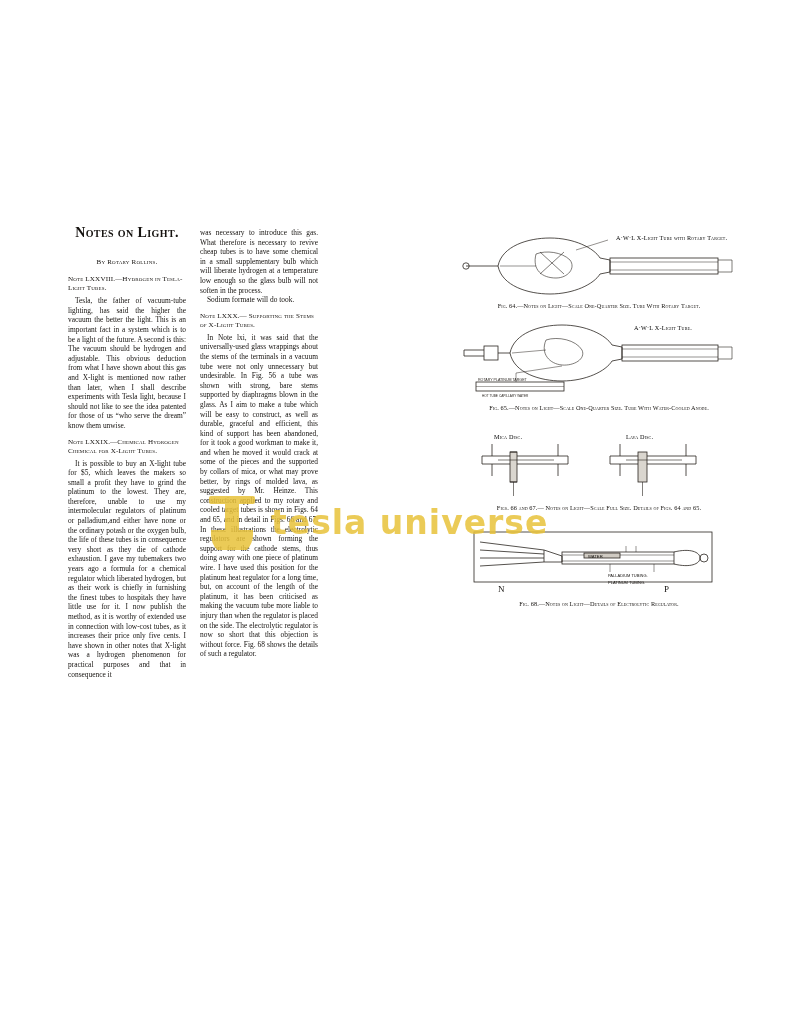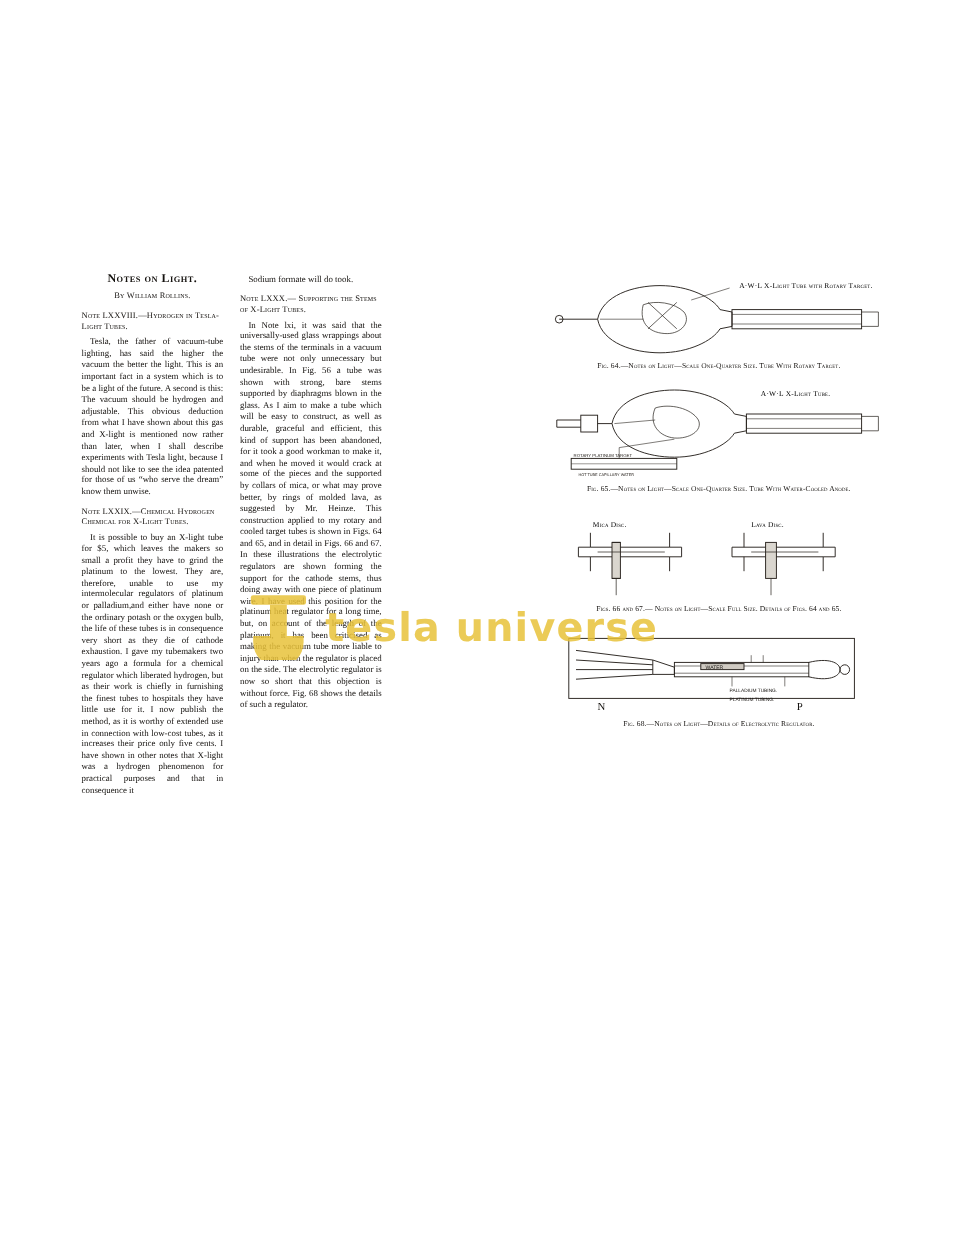--- a/index.html
+++ b/index.html
@@ -38,23 +38,23 @@
     text-align: justify;
     color: #15120f;
   }
   .col1 { left: 8px;  width: 118px; }
   .col2 { left: 140px; width: 118px; }
 
   .head-title {
     text-align: center;
     font-variant: small-caps;
     font-weight: bold;
-    font-size: 10px;
+    font-size: 14px;
     letter-spacing: .4px;
-    margin: 0 0 4px 0;
+    margin: 0 0 20px 0;
     font-family: Liberation Serif, serif;
   }
   .byline {
     text-align: center;
     font-size: 7px;
     font-variant: small-caps;
     letter-spacing: .2px;
     margin: 0 0 8px 0;
   }
   .note-head {
@@ -116,30 +116,31 @@
 </style>
 </head>
 <body>
 
 <div id="page">
 
   <div id="scan">
 
     <div class="col col1">
       <div class="head-title">Notes on Light.</div>
-      <div class="byline">By William Rollins.</div>
+      <div class="byline">By Rotary Rollins.</div>
 
       <div class="note-head">Note LXXVIII.—Hydrogen in Tesla-Light Tubes.</div>
       <p class="body">Tesla, the father of vacuum-tube lighting, has said the higher the vacuum the better the light. This is an important fact in a system which is to be a light of the future. A second is this: The vacuum should be hydrogen and adjustable. This obvious deduction from what I have shown about this gas and X-light is mentioned now rather than later, when I shall describe experiments with Tesla light, because I should not like to see the idea patented for those of us “who serve the dream” know them unwise.</p>
 
       <div class="note-head">Note LXXIX.—Chemical Hydrogen Chemical for X-Light Tubes.</div>
       <p class="body">It is possible to buy an X-light tube for $5, which leaves the makers so small a profit they have to grind the platinum to the lowest. They are, therefore, unable to use my intermolecular regulators of platinum or palladium,and either have none or the ordinary potash or the oxygen bulb, the life of these tubes is in consequence very short as they die of cathode exhaustion. I gave my tubemakers two years ago a formula for a chemical regulator which liberated hydrogen, but as their work is chiefly in furnishing the finest tubes to hospitals they have little use for it. I now publish the method, as it is worthy of extended use in connection with low-cost tubes, as it increases their price only five cents. I have shown in other notes that X-light was a hydrogen phenomenon for practical purposes and that in consequence it</p>
     </div>
 
     <div class="col col2">
+      <p class="body cont">was necessary to introduce this gas. What therefore is necessary to revive cheap tubes is to have some chemical in a small supplementary bulb which will liberate hydrogen at a temperature low enough so the glass bulb will not soften in the process.</p>
       <p class="body">Sodium formate will do took.</p>
 
       <div class="note-head">Note LXXX.— Supporting the Stems of X-Light Tubes.</div>
       <p class="body">In Note lxi, it was said that the universally-used glass wrappings about the stems of the terminals in a vacuum tube were not only unnecessary but undesirable. In Fig. 56 a tube was shown with strong, bare stems supported by diaphragms blown in the glass. As I aim to make a tube which will be easy to construct, as well as durable, graceful and efficient, this kind of support has been abandoned, for it took a good workman to make it, and when he moved it would crack at some of the pieces and the supported by collars of mica, or what may prove better, by rings of molded lava, as suggested by Mr. Heinze. This construction applied to my rotary and cooled target tubes is shown in Figs. 64 and 65, and in detail in Figs. 66 and 67. In these illustrations the electrolytic regulators are shown forming the support for the cathode stems, thus doing away with one piece of platinum wire. I have used this position for the platinum heat regulator for a long time, but, on account of the length of the platinum, it has been criticised as making the vacuum tube more liable to injury than when the regulator is placed on the side. The electrolytic regulator is now so short that this objection is without force. Fig. 68 shows the details of such a regulator.</p>
     </div>
 
     <div id="figs">
 
       <div class="figblock">
         <svg width="282" height="72" viewBox="0 0 282 72">

